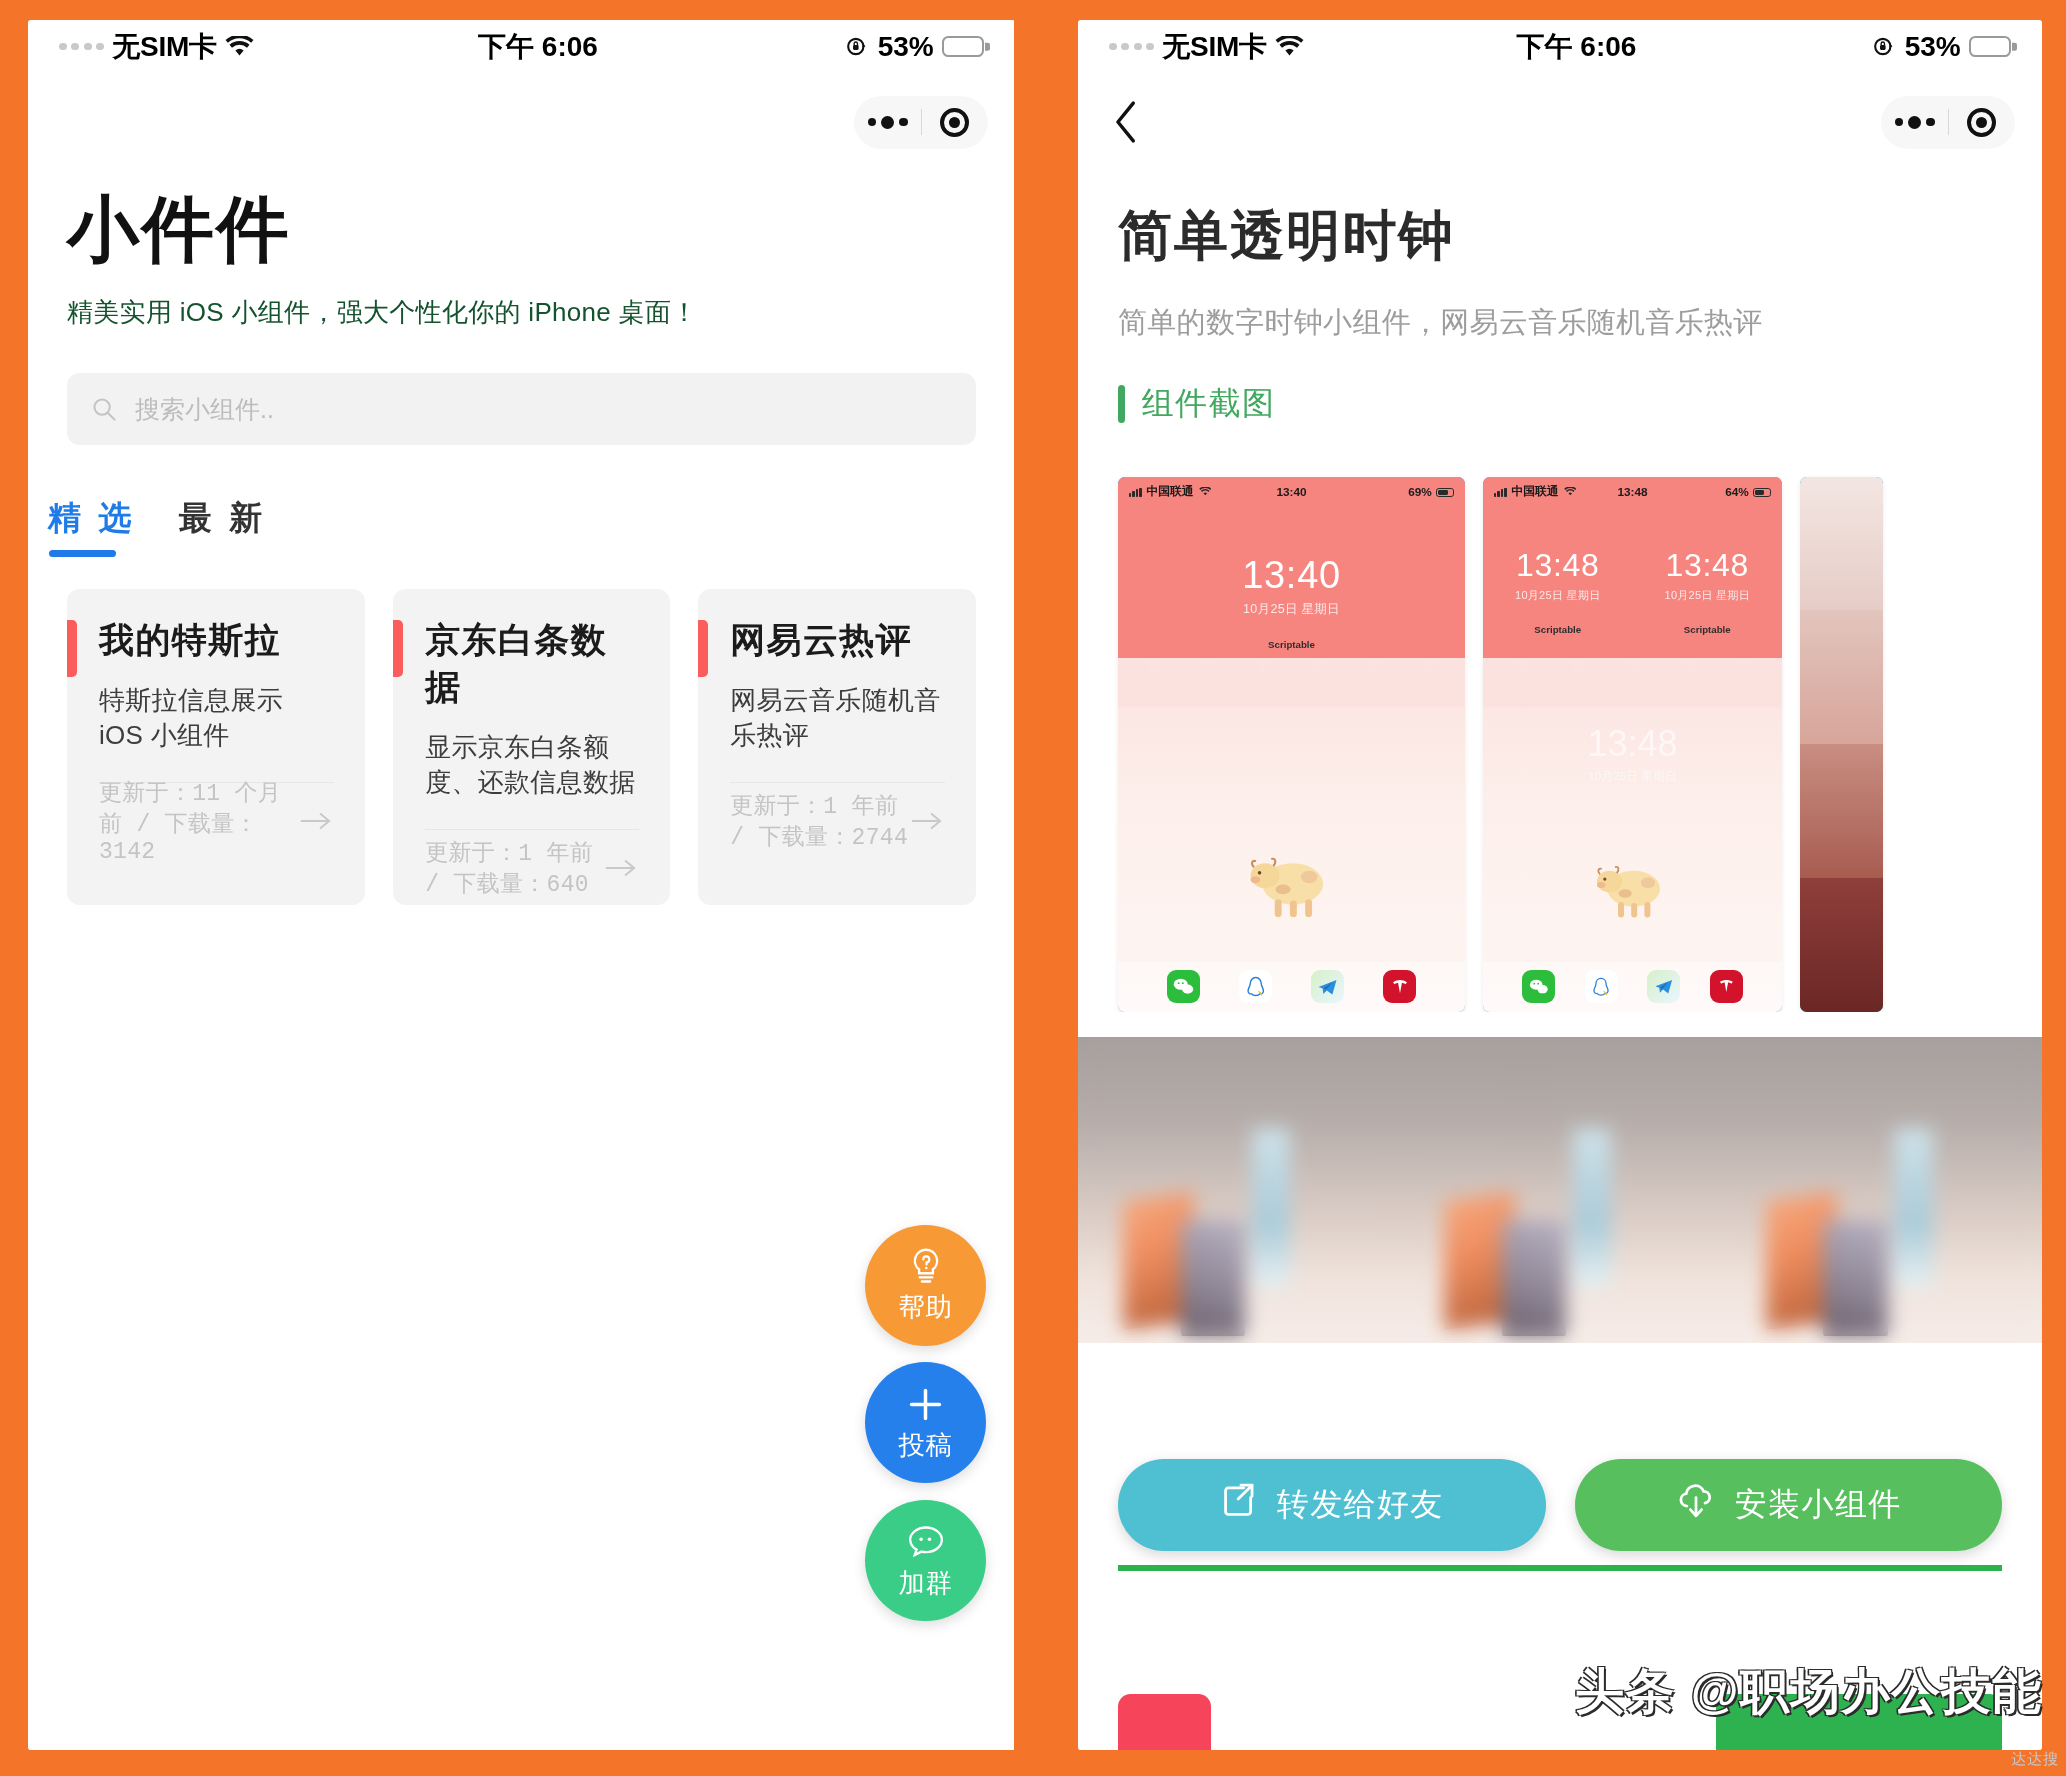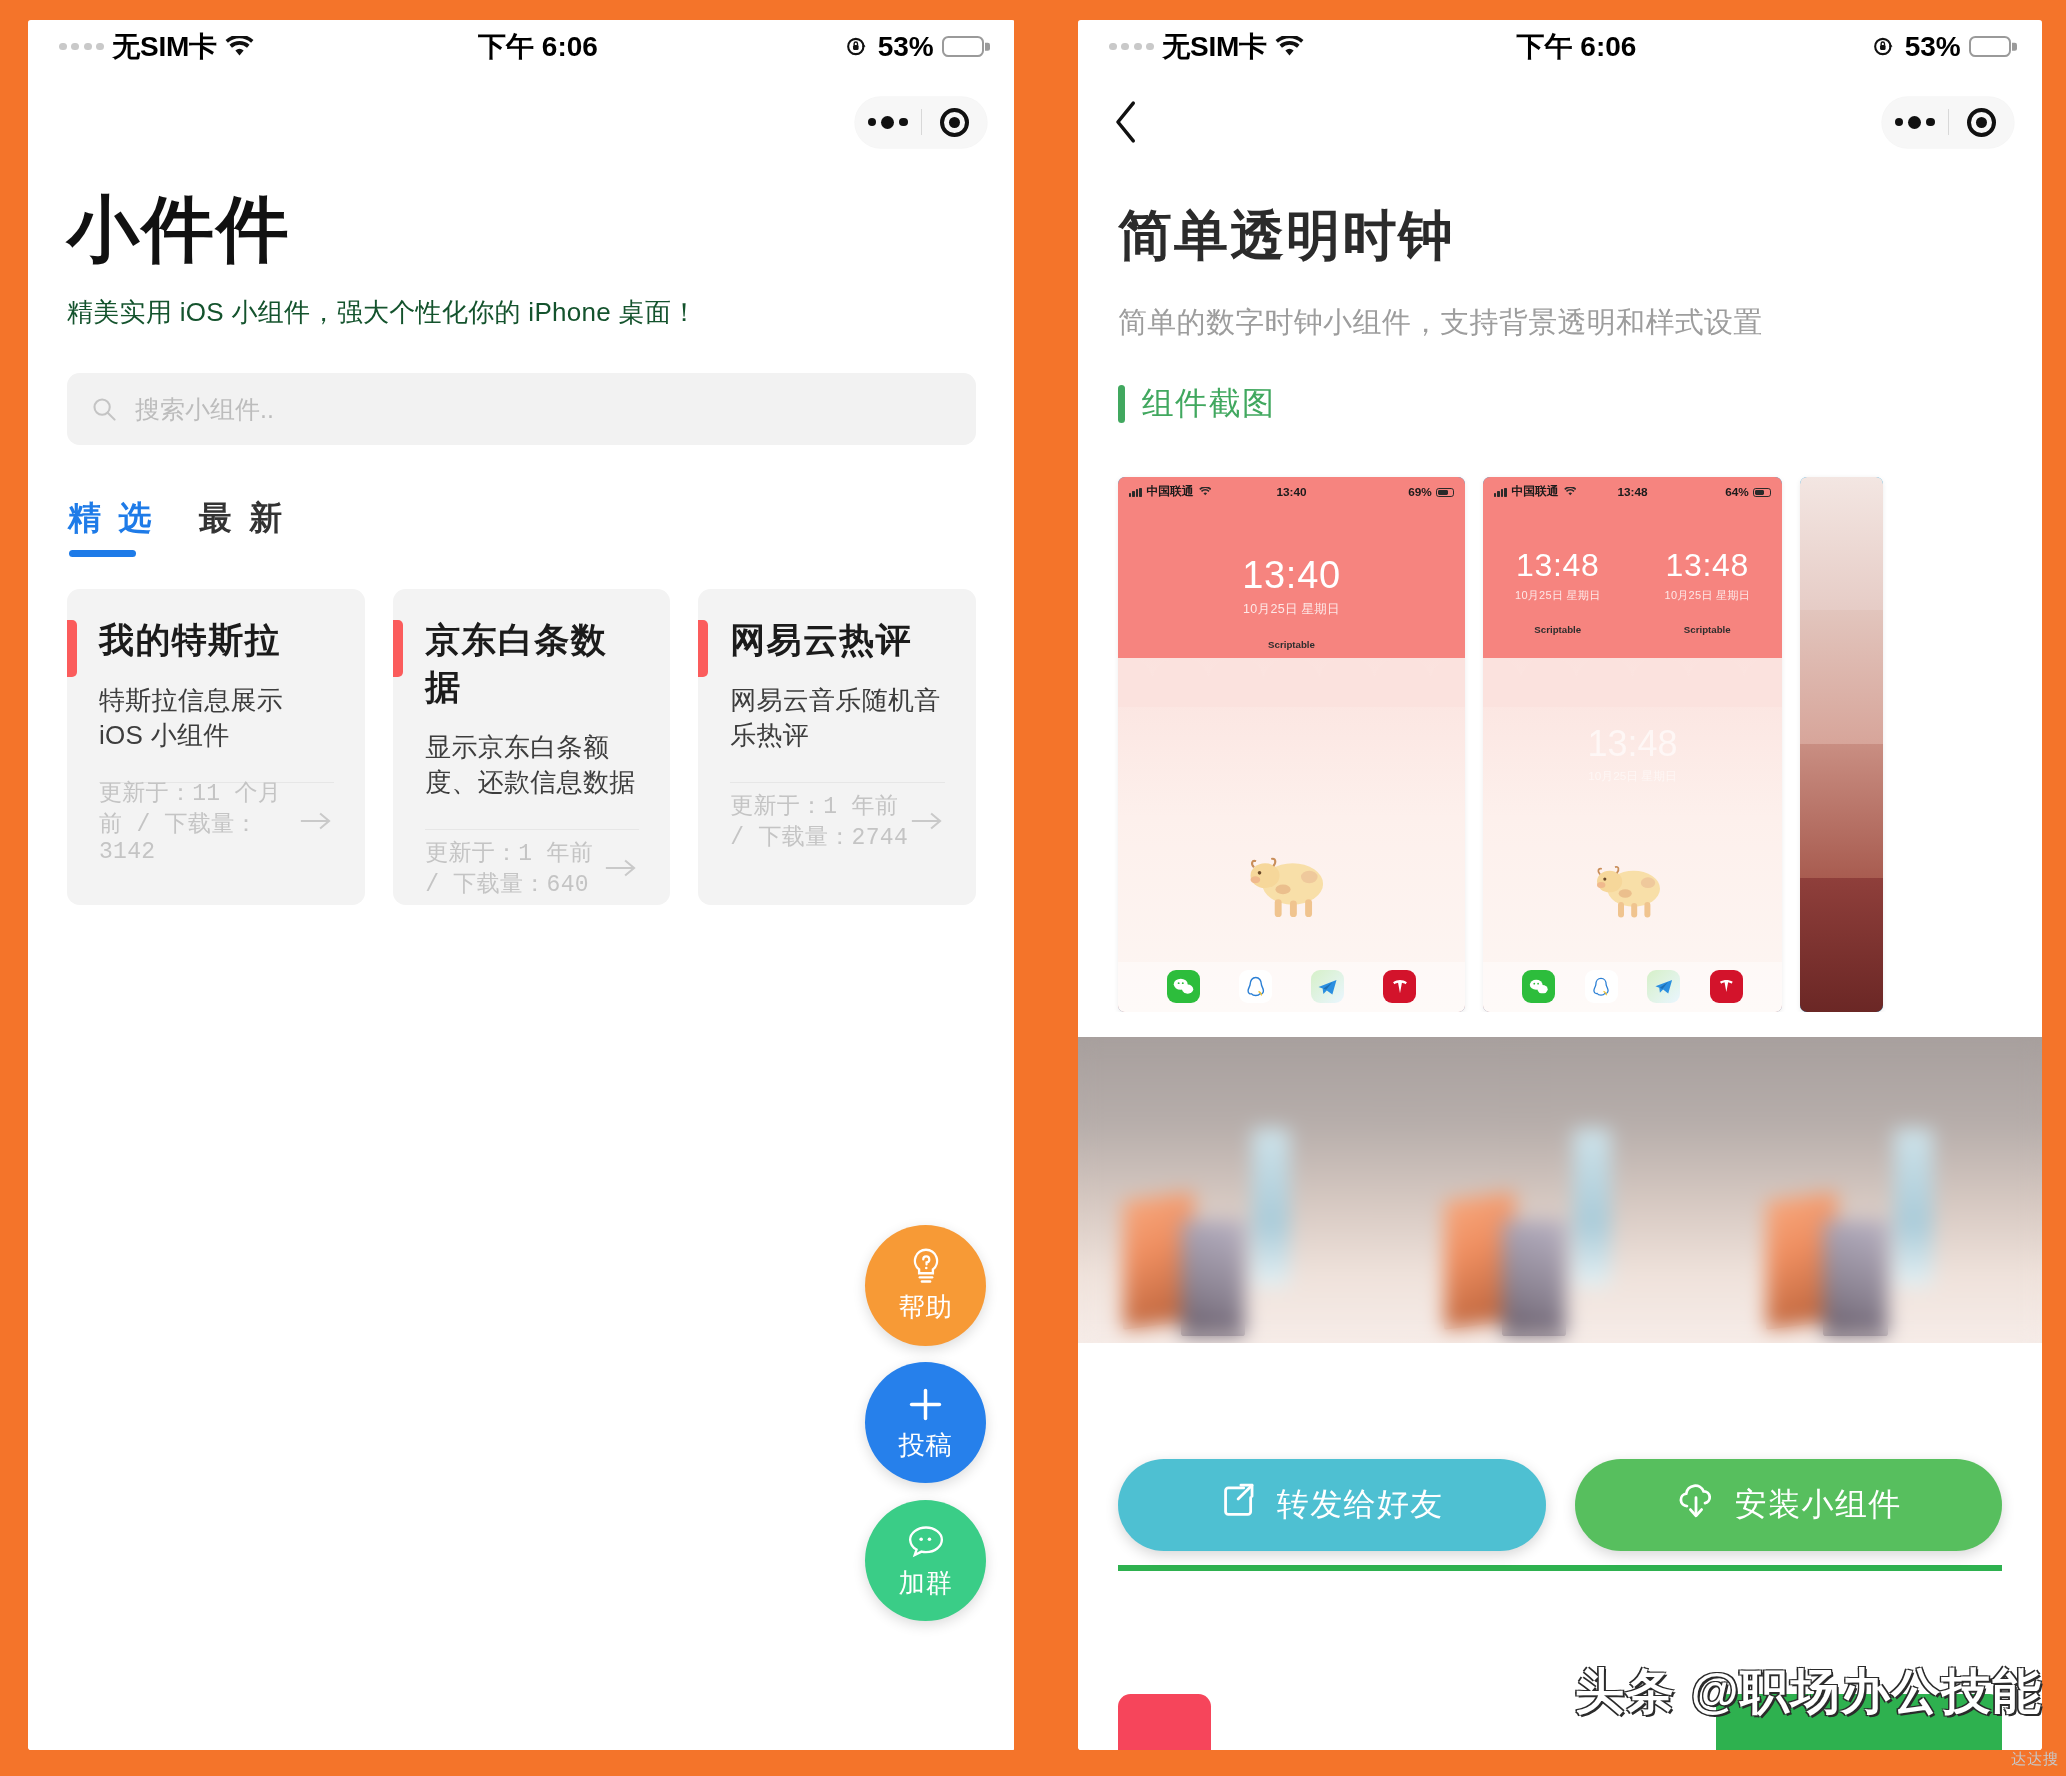--- a/index.html
+++ b/index.html
@@ -80,21 +80,21 @@
     margin-top:25px; font-size:26px; color:#14532d; letter-spacing:0.3px;
   }
 
   .searchbar {
     margin:43px 39px 0 39px; height:72px; background:#F2F2F2; border-radius:12.5px;
     display:flex; align-items:center; padding:0 23.6px; gap:18px;
   }
   .search-ico { width:26.4px; height:26.4px; flex:none; }
   .search-ph { font-size:25px; color:#bcbcbc; }
 
-  .tabs { display:flex; align-items:flex-end; gap:43px; padding:51px 0 0 40px; }
+  .tabs { display:flex; align-items:flex-end; gap:43px; padding:51px 0 0 20px; }
   .tab { position:relative; padding-bottom:15.3px; }
   .tab-label { font-size:33px; letter-spacing:4.2px; color:#333; font-weight:bold; }
   .tab.active .tab-label { color:#1E7BE8; }
   .tab.active::after {
     content:""; position:absolute; left:1.4px; bottom:0; width:67px; height:6.3px;
     background:#1E7BE8; border-radius:3.5px;
   }
 
   .cards { padding:32px 39px 0 39px; display:flex; flex-direction:row; gap:28px; }
   .card {
@@ -442,21 +442,21 @@
         <span class="cap-target">
             <span class="ring">
               <i></i>
             </span>
           </span>
       </div>
     </div>
 
     <div class="det-head">
       <div class="det-title">简单透明时钟</div>
-      <div class="det-sub">简单的数字时钟小组件，支持背景透明和样式设置</div>
+      <div class="det-sub">简单的数字时钟小组件，网易云音乐随机音乐热评</div>
     </div>
 
     <div class="sec-head">
       <span class="sec-bar"></span>
       <span class="sec-title">组件截图</span>
     </div>
 
     <div class="shots">
 
       <div class="shot shot-a">

